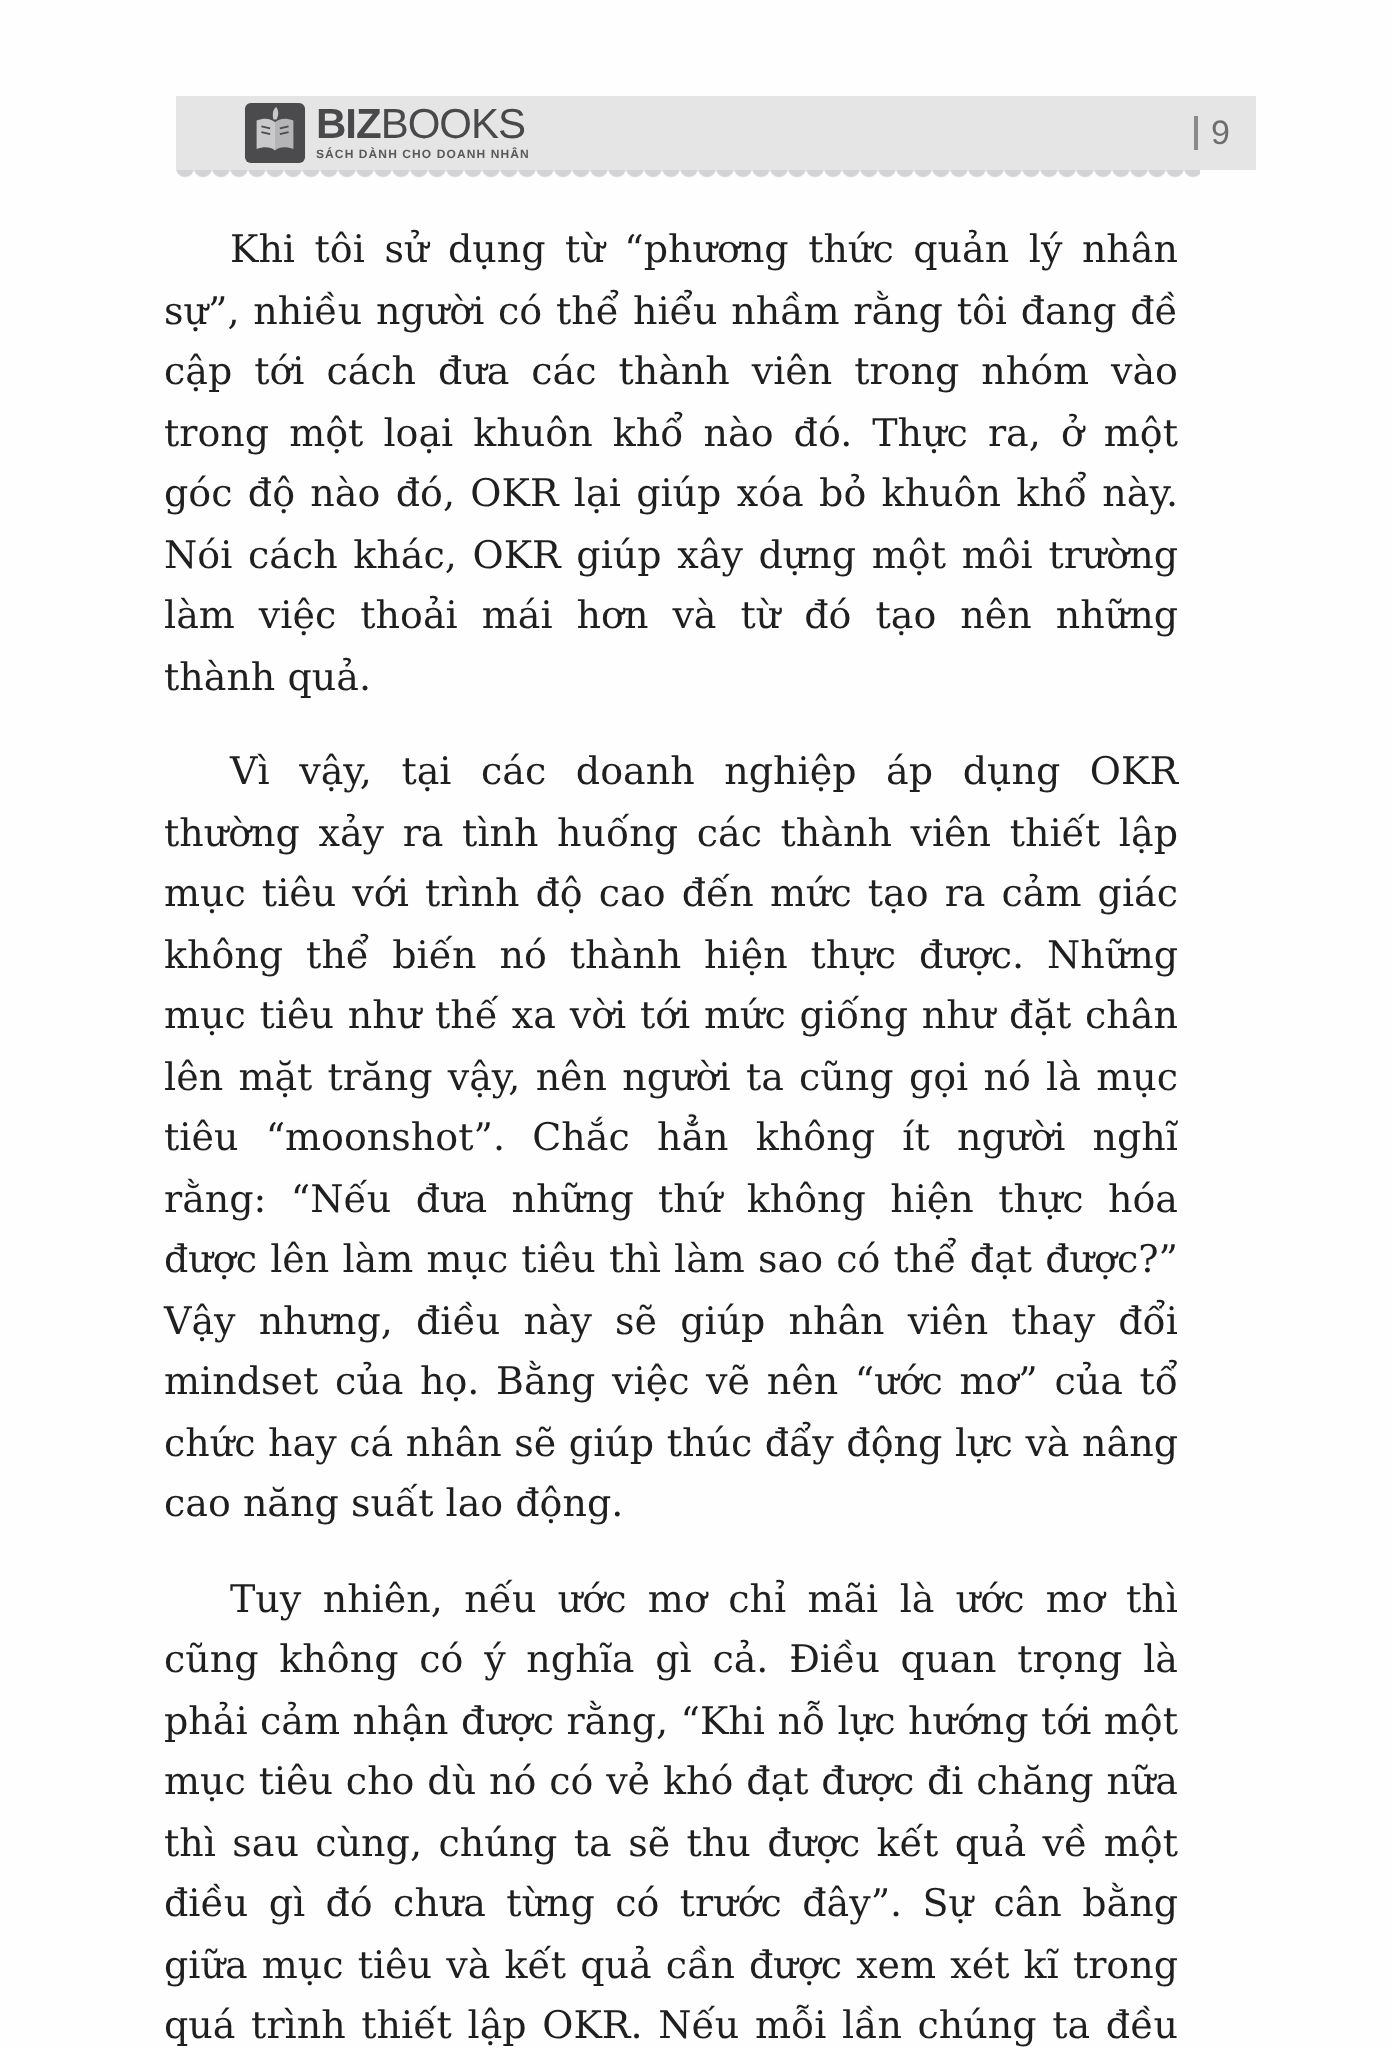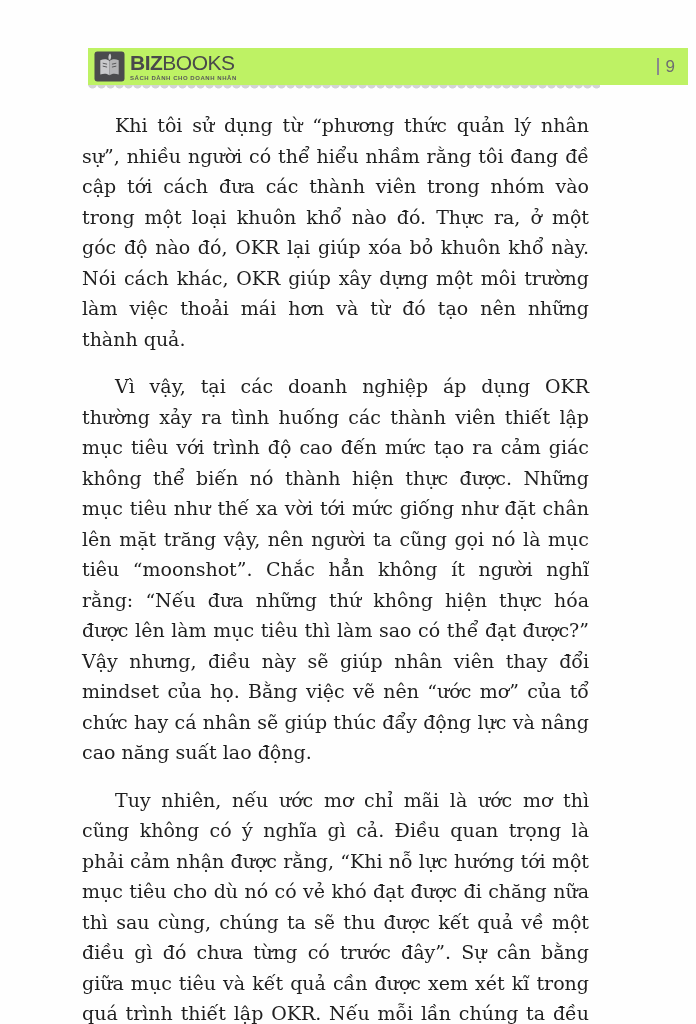--- a/index.html
+++ b/index.html
@@ -14,25 +14,26 @@
     background: #fefefe;
     overflow: hidden;
     font-family: "DejaVu Serif", serif;
   }
 
   
   .header-bar {
     position: absolute;
     left: 88px;
     top: 48px;
-    width: 600px;
+    width: 512px;
     height: 37px;
-    background: #bef264;
+    background: #e5e5e5;
     display: flex;
     align-items: center;
+    padding-left: 28px;
   }
   .scallop-edge {
     position: absolute;
     left: 88px;
     top: 85px;
     width: 512px;
     height: 5px;
     background-image: radial-gradient(circle at 50% -1px, #d3d3d5 4.1px, rgba(0,0,0,0) 4.9px);
     background-size: 9px 5px;
     background-repeat: repeat-x;

